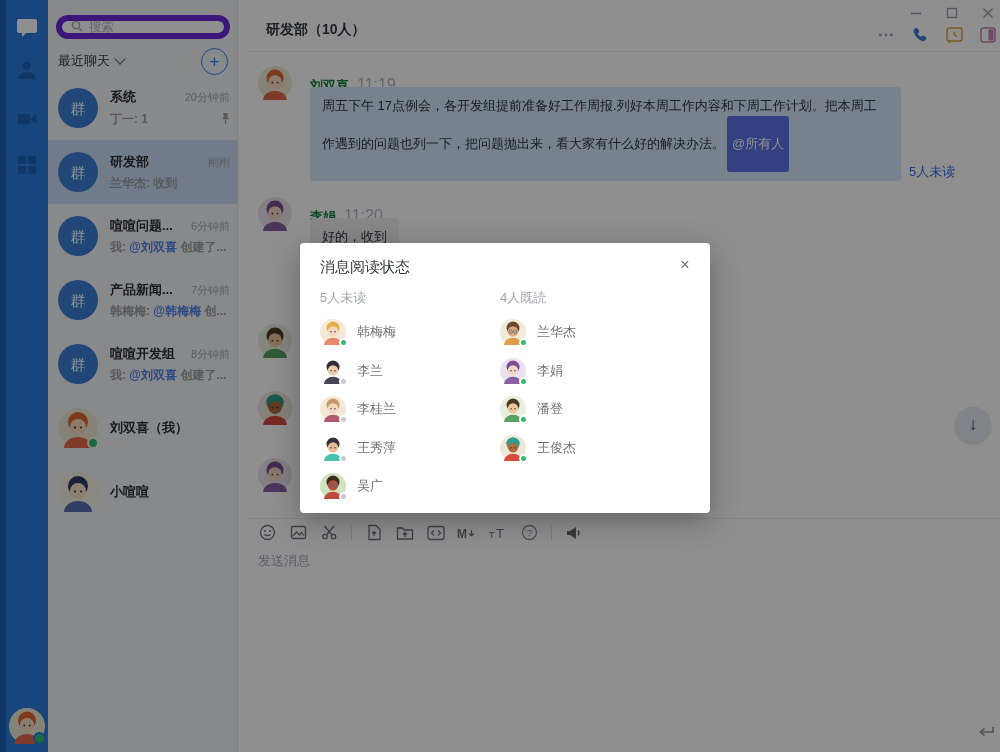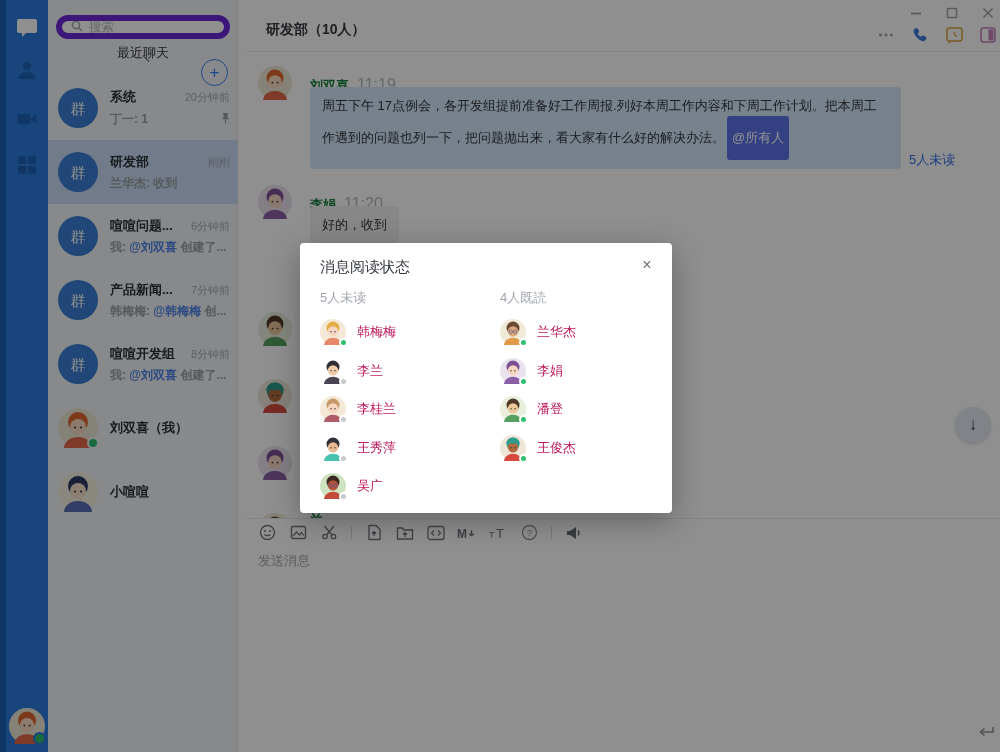--- a/index.html
+++ b/index.html
@@ -14,21 +14,21 @@
   .rail { position:absolute; left:6px; top:0; width:42px; height:752px; background:#2c7cdc; }
   .rail-item { position:absolute; left:7px; width:28px; height:28px; display:flex; align-items:center; justify-content:center; cursor:pointer; }
   .rail-item svg { display:block; }
 
   .rail-avatar { position:absolute; left:3px; top:708px; width:36px; height:36px; }
 
   
   .sidebar { position:absolute; left:48px; top:0; width:190px; height:752px; background:#f3f4f6; border-right:1px solid #e2e3e5; }
   .search-box { position:absolute; left:8px; top:15px; width:174px; height:24px; background:#fff; border:6px solid #6d28d9; border-radius:13px; display:flex; align-items:center; padding:0 9px; gap:6px; }
   .search-box .ph { font-size:12.5px; color:#aeb2b8; }
-  .section-row { position:absolute; left:0; top:44px; width:190px; height:34px; display:flex; align-items:center; padding:0 10px;flex-direction:column; }
+  .section-row { position:absolute; left:0; top:44px; width:190px; height:34px; display:flex; align-items:center; padding:0 10px; }
   .section-label { font-size:13px; color:#33373d; }
   .chev { width:8px; height:8px; border-right:1.5px solid #5b6067; border-bottom:1.5px solid #5b6067; transform:rotate(45deg); margin-left:6px; margin-top:-4px; }
   .add-btn { margin-left:auto; width:27px; height:27px; border:1px solid #3280fc; border-radius:50%; color:#3280fc; font-size:17px; line-height:25px; text-align:center; background:transparent; cursor:pointer; }
 
   .chat-list { position:absolute; left:0; top:76px; width:190px; }
   .chat-item { position:relative; width:190px; height:64px; display:flex; align-items:center; padding:0 8px 0 10px; cursor:pointer; }
   .chat-item.selected { background:#cbdcf6; }
   .chat-item .av { position:relative; width:40px; height:40px; flex:0 0 40px; }
   .chat-item .body { flex:1; min-width:0; margin-left:12px; }
   .row1 { display:flex; align-items:baseline; }
@@ -56,47 +56,47 @@
   .msg-head { display:flex; }
   .msg-av { position:relative; width:34px; height:34px; flex:0 0 34px; margin-top:2px; }
   .msg-body { margin-left:18px; flex:1; min-width:0; }
   .msg-nameline { display:flex; align-items:baseline; height:18px; margin-bottom:5px; }
   .msg-name { font-size:13px; font-weight:bold; color:#15803d; }
   .msg-time { font-size:16px; color:#b3b8be; margin-left:8px;margin-top:12px; }
   .bubble-row { display:flex; align-items:flex-end; }
   .bubble { border-radius:4px; padding:9px 12px; font-size:13px; line-height:20px; color:#33373d; max-width:591px; word-break:break-all; }
   .bubble.blue { background:#d5e8fb; }
   .bubble.gray { background:#f0f1f3; }
-  .bubble .chip { display:inline-block; background:#5b73e8; color:#fff; border-radius:3px; padding:12px 5px; margin-left:2px; }
+  .bubble .chip { display:inline-block; background:#5b73e8; color:#fff; border-radius:3px; padding:18px 5px; margin-left:2px; }
   .bubble .mlink { color:#3c7bf0; cursor:pointer; }
   .side-link { font-size:13px; color:#3270e8; margin-left:8px; white-space:nowrap; cursor:pointer; }
   .msg.cont .msg-body { margin-left:52px; }
   .bubble.stub { min-width:104px; min-height:30px; }
 
   .scroll-down-btn { position:absolute; left:709px; top:407px; width:36px; height:36px; border-radius:50%; background:#e4e9f0; display:flex; align-items:center; justify-content:center; font-size:17px; font-weight:bold; color:#33373d; cursor:pointer; box-shadow:0 1px 3px rgba(0,0,0,0.15); }
 
   
   .toolbar { position:absolute; left:0; top:518px; width:762px; height:28px; border-top:1px solid #ececee; display:flex; align-items:center; padding:0 12px; gap:13px; }
   .tb-icon { width:18px; height:18px; display:flex; align-items:center; justify-content:center; cursor:pointer; }
   .tb-div { width:1px; height:14px; background:#dcdee2; }
   .editor { position:absolute; left:0; top:546px; width:762px; height:206px; padding:6px 12px; }
   .editor .placeholder { font-size:13px; color:#a3a7ad; }
   .enter-hint { position:absolute; right:12px; bottom:8px; }
 
   
   .overlay { position:absolute; left:0; top:0; width:1000px; height:752px; background:rgba(0,0,0,0.44); z-index:40; }
-  .modal { position:absolute; left:300px; top:243px; width:372px; height:270px; background:#fff; border-radius:4px; box-shadow:0 8px 30px rgba(0,0,0,0.3); z-index:50; }
+  .modal { position:absolute; left:300px; top:243px; width:410px; height:270px; background:#fff; border-radius:4px; box-shadow:0 8px 30px rgba(0,0,0,0.3); z-index:50; }
   .modal-title { position:absolute; left:20px; top:15px; font-size:15px; color:#33373d; }
   .modal-close { position:absolute; right:14px; top:11px; width:22px; height:22px; display:flex; align-items:center; justify-content:center; font-size:16px; color:#6f737a; cursor:pointer; }
   .col { position:absolute; top:46px; width:180px; }
   .col.left { left:20px; } .col.right { left:200px; }
   .col-header { font-size:13px; color:#a2a7ae; height:24px; }
   .member { display:flex; align-items:center; height:38.5px; cursor:default; }
   .member .av { position:relative; width:26px; height:26px; flex:0 0 26px; }
-  .member .nm { margin-left:11px; font-size:13px; color:#be185d; }
+  .member .nm { margin-left:11px; font-size:13px; color:#737373; }
   .status-dot { position:absolute; right:-2px; bottom:-2px; width:9px; height:9px; border-radius:50%; border:2px solid #fff; }
   .status-dot.on { background:#2fbf6e; } .status-dot.off { background:#c7cacf; }
 
   .avatar-svg { display:block; width:100%; height:100%; }
 </style>
 </head>
 <body>
 
 <div id="app">
 

